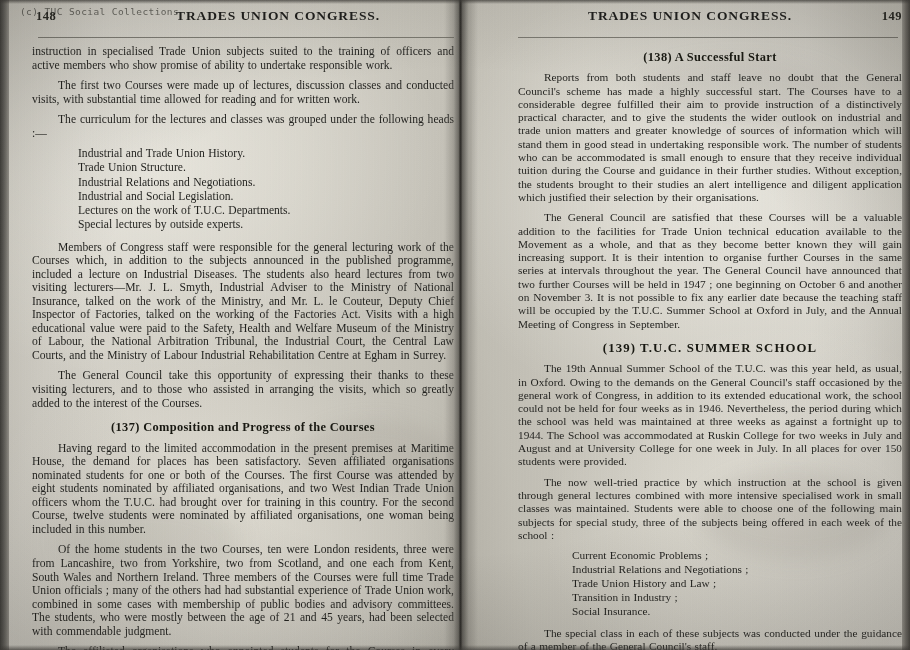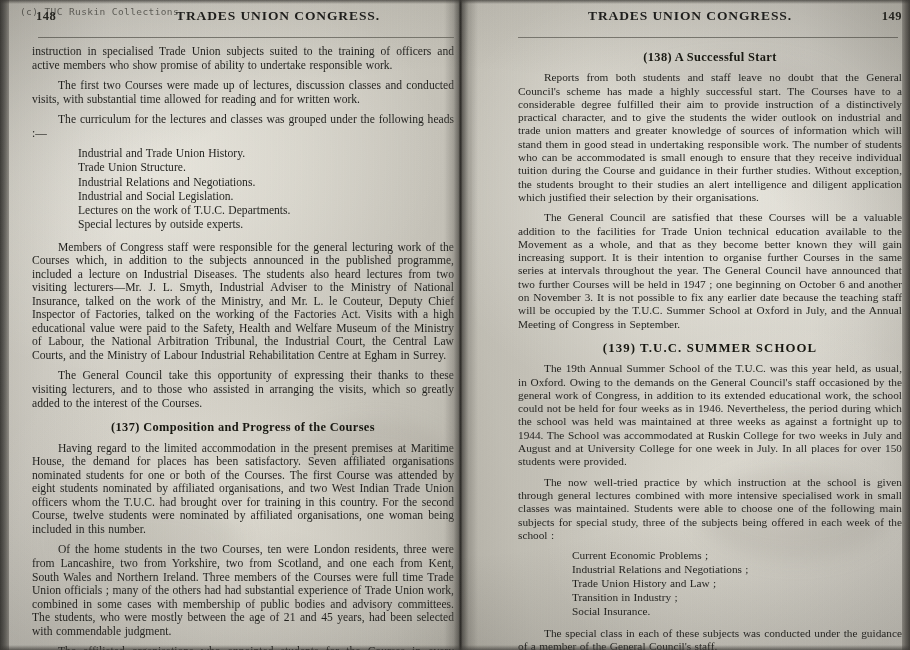--- a/index.html
+++ b/index.html
@@ -292,14 +292,14 @@
   <div class="gutter-line"></div>
 
   <div class="edge-left"></div>
   <div class="edge-right"></div>
   <div class="edge-top"></div>
   <div class="edge-bottom"></div>
 
   <div class="grain"></div>
   <div class="vignette"></div>
 
-  <div class="watermark">(c) TUC Ruskin Collections</div>
+  <div class="watermark">(c) TUC Social Collections</div>
 </div>
 
 </body></html>

